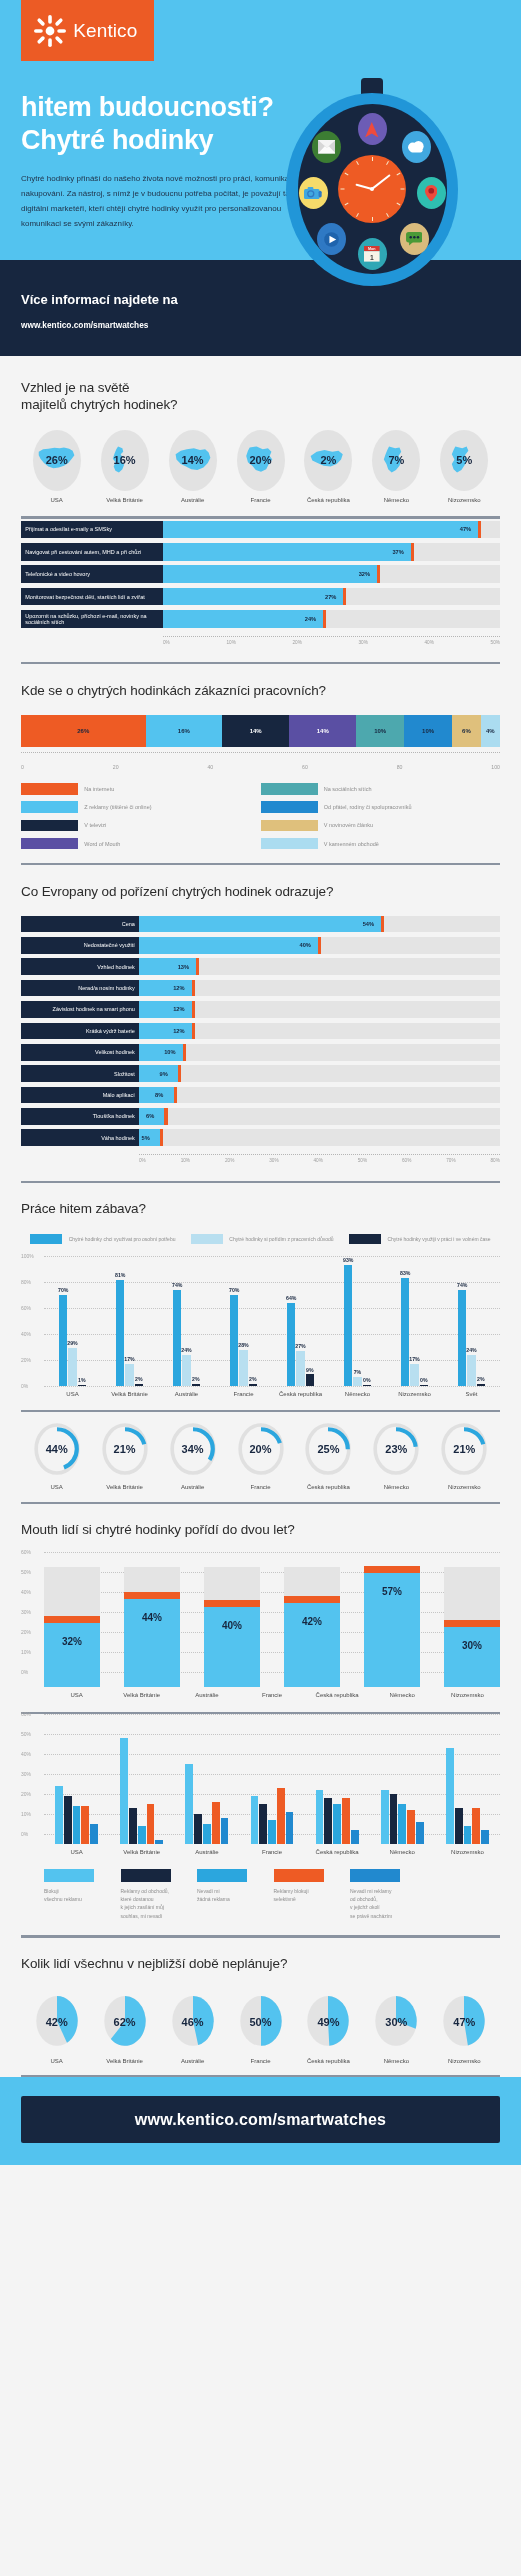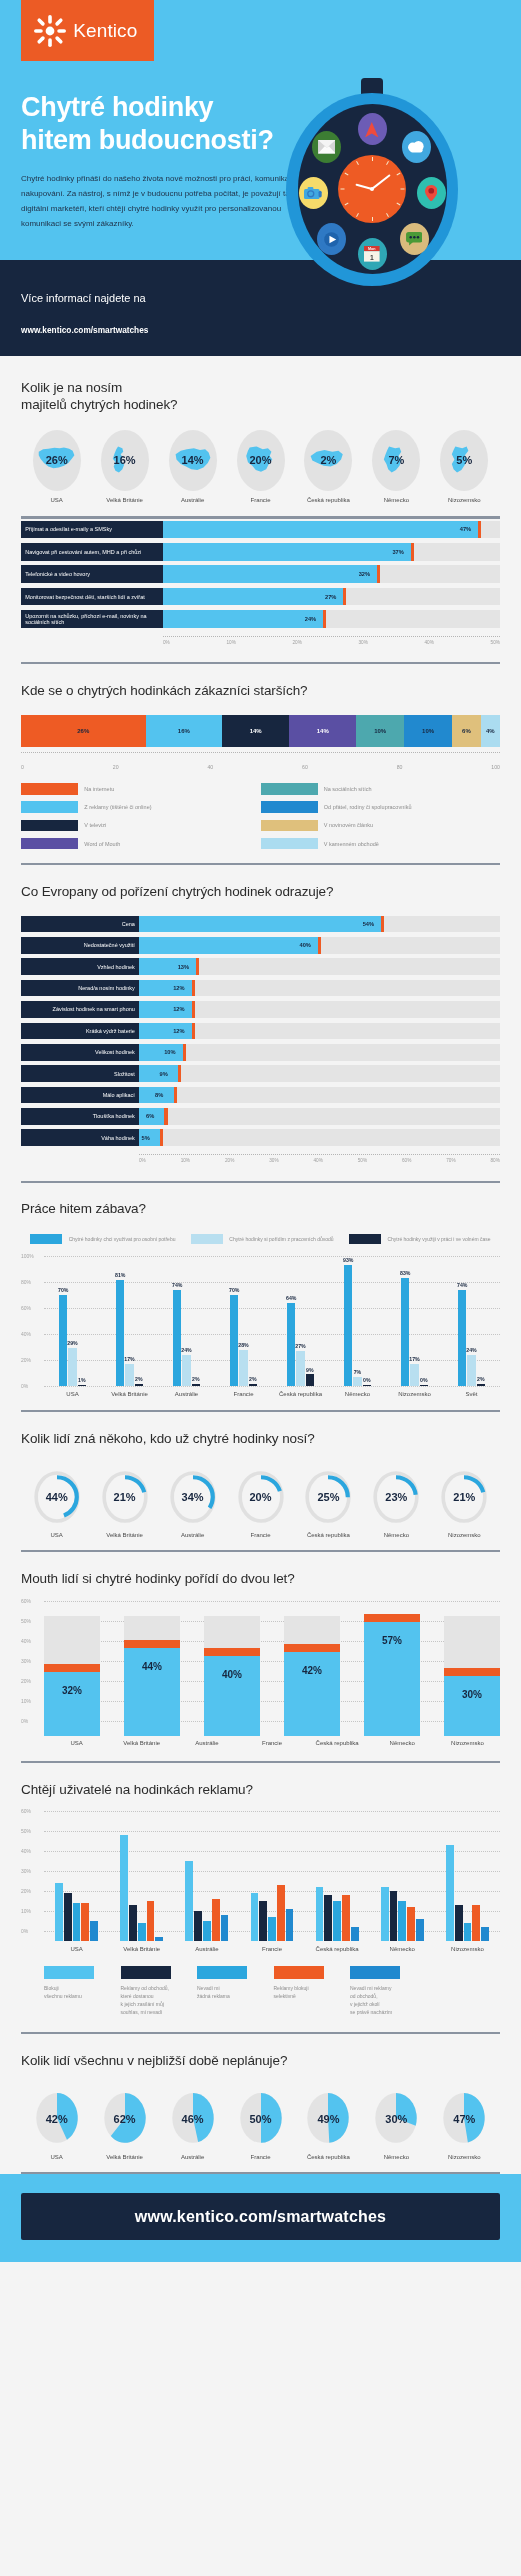--- a/index.html
+++ b/index.html
@@ -29,21 +29,21 @@
   }
   .hero-para {
     color: #1f3148; font-size: 8px; line-height: 1.85; padding: 15.6px 0 0 21px;
     max-width: 313px;
   }
   .darkband {
     background: #17263f; width: 100%; height: 96px; position: relative;
     margin-top: 28px;
   }
   .more-info { position: absolute; left: 21px; top: 32px; color: #fff; }
-  .more-info .l1 { font-size: 11px; margin-bottom: 21px; font-weight: 400; }
+  .more-info .l1 { font-size: 13px; margin-bottom: 13px; font-weight: 700; }
   .more-info .l2 { font-size: 8.3px; font-weight: bold; }
 
   
   .watch-wrap { position: absolute; right: 63px; top: 78px; width: 172px; height: 219px; z-index: 5; }
   .watch-stem { position: absolute; left: 75px; top: 0px; width: 22px; height: 19px; background: #17263f; border-radius: 3.6px 3.6px 0 0; }
   .watch-outer { position: absolute; left: 0; top: 14.6px; width: 172px; height: 193px; border-radius: 50%; background: #2196d8; }
   .watch-face { position: absolute; left: 11.5px; top: 11.5px; width: 149px; height: 170px; border-radius: 50%; background: #17263f; }
   .dial { position: absolute; left: 50%; top: 50%; transform: translate(-50%,-50%); width: 68px; height: 68px; border-radius: 50%; background: #ee5b24; }
   .hand { position: absolute; background: #fff; border-radius: 1px; transform-origin: 0 50%; }
   .app { position: absolute; border-radius: 50%; display: flex; align-items: center; justify-content: center; }
@@ -146,22 +146,22 @@
               <rect x="45" y="27.5" width="17" height="7" rx="3.5" transform="rotate(45 31 31) translate(2 0)"></rect>
             </g>
           </svg>
         </div>
         <div class="logo-text">Kentico</div>
       </div>
     </div>
 
     <div class="hero-inner">
       <div class="hero-title">
+        <div>hitem budoucnosti?</div>
         <div>Chytré hodinky</div>
-        <div>hitem budoucnosti?</div>
       </div>
       <div class="hero-para">Chytré hodinky přináší do našeho života nové možnosti pro práci, komunikaci i nakupování. Za nástroj, s nímž je v budoucnu potřeba počítat, je považují také digitální marketéři, kteří chtějí chytré hodinky využít pro personalizovanou komunikaci se svými zákazníky.</div>
     </div>
 
     <div class="darkband">
       <div class="more-info">
         <div class="l1">Více informací najdete na</div>
         <div class="l2">www.kentico.com/smartwatches</div>
       </div>
     </div>
@@ -247,21 +247,21 @@
             <div class="hand" style="left:34px;top:33px;width:23px;height:2.1px;transform:rotate(-38deg);"></div>
             <div style="position:absolute;left:32px;top:32px;width:4.2px;height:4.2px;border-radius:50%;background:#fff;"></div>
           </div>
         </div>
       </div>
     </div>
   </div>
 
   <div class="section" style="padding-top:5.2px;">
     <div class="sec-title" style="max-width:229px;">
-      <div>Kolik je na nosím</div>
+      <div>Vzhled je na světě</div>
       <div>majitelů chytrých hodinek?</div>
     </div>
     <div class="country-row" id="owners-row">
         <div class="country-cell">
           <div class="blob">
             <svg width="40" height="36" viewBox="0 0 92 66" class="mapshape">
               <path d="M4 14 L14 8 L26 7 L40 5 L52 6 L62 4 L74 7 L82 12 L86 22 L80 30 L72 40 L62 46 L50 50 L38 52 L26 48 L16 40 L8 30 L4 22 Z" fill="#53c3ef"></path>
             </svg>
             <div class="pct">26%</div>
           </div>
@@ -377,21 +377,21 @@
           <span>30%</span>
           <span>40%</span>
           <span>50%</span>
         </div>
     </div>
     <div style="height:17.7px;"></div>
   </div>
   <div class="sec-rule"></div>
 
   <div class="section">
-    <div class="sec-title">Kde se o chytrých hodinkách zákazníci starších?</div>
+    <div class="sec-title">Kde se o chytrých hodinkách zákazníci pracovních?</div>
     <div class="stackbar" id="awareness-stack">
         <div class="stackseg" style="width:26%;background:#ee5b24;color:#17263f;">26%</div>
         <div class="stackseg" style="width:16%;background:#53c3ef;color:#17263f;">16%</div>
         <div class="stackseg" style="width:14%;background:#17263f;color:#ffffff;">14%</div>
         <div class="stackseg" style="width:14%;background:#5a4fa3;color:#ffffff;">14%</div>
         <div class="stackseg" style="width:10%;background:#4da8ae;color:#17263f;">10%</div>
         <div class="stackseg" style="width:10%;background:#2189cf;color:#17263f;">10%</div>
         <div class="stackseg" style="width:6%;background:#dfc07c;color:#17263f;">6%</div>
         <div class="stackseg" style="width:4%;background:#abdcf0;color:#17263f;">4%</div>
       </div>
@@ -713,21 +713,20 @@
         </div>
         <div class="vcol">
           <div class="vcat">Svět</div>
         </div>
       </div>
     <div style="height:13.5px;"></div>
   </div>
   <div class="sec-rule"></div>
 
   <div class="section">
-    <div class="sec-title">Kolik lidí zná někoho, kdo už chytré hodinky nosí?</div>
     <div class="donut-row" id="knows-row">
         <div class="donut-cell">
           <div class="donut">
             <svg width="50" height="58" viewBox="0 0 96 96" style="position: absolute; left: 0px; top: 0px;">
               <ellipse cx="48" cy="48" rx="40" ry="46" fill="none" stroke="#e0e0e0" stroke-width="7"></ellipse>
               <circle cx="48" cy="48" r="38" fill="none" stroke="#2ba6de" stroke-width="8" stroke-dasharray="105.05485833604267 238.76104167282426" transform="rotate(-90 48 48)" stroke-linecap="butt"></circle>
             </svg>
             <div class="pct">44%</div>
           </div>
           <div class="country-name">USA</div>
@@ -881,21 +880,20 @@
         </div>
         <div class="vcol">
           <div class="vcat">Nizozemsko</div>
         </div>
       </div>
     <div style="height:14.6px;"></div>
   </div>
   <div class="sec-rule"></div>
 
   <div class="section">
-    <div class="sec-title">Chtějí uživatelé na hodinkách reklamu?</div>
     <div class="vchart" id="ads-chart" style="height:130px;">
       <div id="ads-grid">
           <div class="vgrid" style="top:120px;"></div>
           <div class="vgrid-lbl" style="top:120px;">0%</div>
           <div class="vgrid" style="top:100px;"></div>
           <div class="vgrid-lbl" style="top:100px;">10%</div>
           <div class="vgrid" style="top:80px;"></div>
           <div class="vgrid-lbl" style="top:80px;">20%</div>
           <div class="vgrid" style="top:60px;"></div>
           <div class="vgrid-lbl" style="top:60px;">30%</div>

